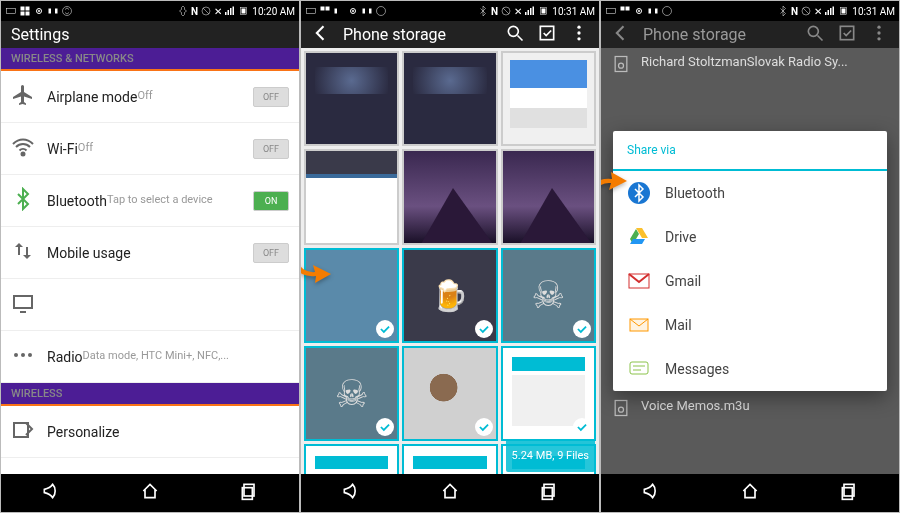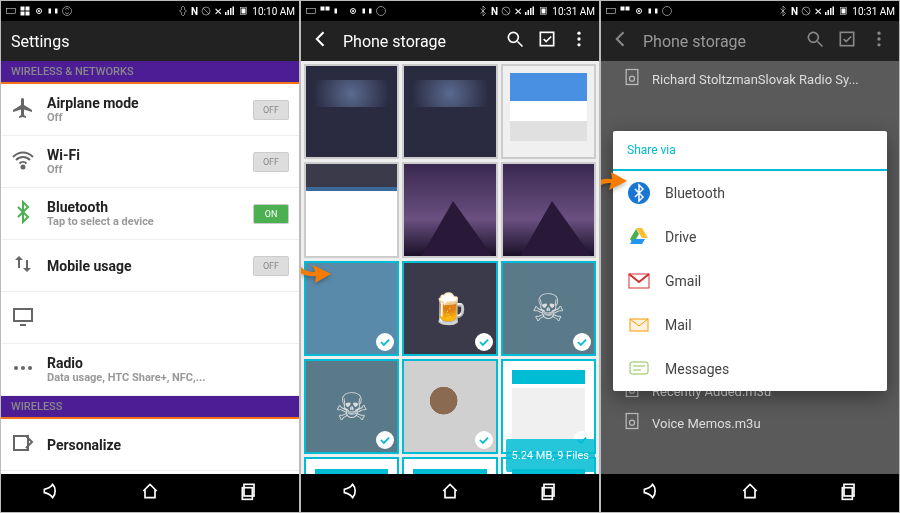--- a/index.html
+++ b/index.html
@@ -1,30 +1,30 @@
 <!DOCTYPE html>
 <html><head>
 <meta charset="utf-8">
 <style>
 *{box-sizing:border-box;margin:0;padding:0;}
 body{background:#fff;font-family:Roboto,Arial,sans-serif;width:900px;height:513px;display:flex;}
 .phone{width:300px;height:513px;border:1px solid #bbb;display:flex;flex-direction:column;position:relative;overflow:hidden;}
 .statusbar{height:20px;background:#000;color:#fff;display:flex;align-items:center;padding:0 4px;font-size:10px;gap:2px;}
 .statusbar .right{margin-left:auto;display:flex;align-items:center;gap:2px;}
 .statusbar svg{width:12px;height:12px;}
-.titlebar{height:40px;background:#222;color:#fff;display:flex;align-items:center;padding:0 10px;font-size:16px;gap:12px;}
+.titlebar{height:27px;background:#222;color:#fff;display:flex;align-items:center;padding:0 10px;font-size:16px;gap:12px;}
 .titlebar .spacer{flex:1;}
 .titlebar svg{width:20px;height:20px;}
 .titlebar .dim{color:#999;}
 .body{flex:1;background:#fff;overflow:hidden;}
 .section-head{background:#4c1d95;color:#888;font-size:11px;font-weight:500;padding:4px 10px;border-bottom:2px solid #f97316;}
 .row{display:flex;align-items:center;padding:8px 10px;gap:12px;border-bottom:1px solid #eee;min-height:52px;}
 .row .icon{width:24px;color:#666;flex-shrink:0;}
 .row .icon.bt{color:#4CAF50;}
-.row .txt{flex:1;display:flex;flex-direction:column;font-weight:bold;}
+.row .txt{flex:1;display:flex;flex-direction:row;}
 .row .title{font-size:14px;color:#222;}
 .row .sub{font-size:11px;color:#999;}
 .toggle{width:36px;height:20px;background:#ddd;border-radius:2px;display:flex;align-items:center;justify-content:center;font-size:9px;color:#888;border:1px solid #ccc;}
 .toggle.on{background:#4CAF50;color:#fff;}
 .navbar{height:38px;background:#000;display:flex;align-items:center;justify-content:space-around;color:#fff;}
 .navbar svg{width:20px;height:20px;}
 
 .grid3{display:grid;grid-template-columns:repeat(3,1fr);gap:3px;padding:3px;background:#eee;}
 .thumb{position:relative;aspect-ratio:1/1;background:#ccc;overflow:hidden;border:2px solid transparent;}
 .thumb.sel{border-color:#00bcd4;}
@@ -43,21 +43,21 @@
 .prof{background:#d0d0d0;height:100%;position:relative;}
 .prof::before{content:"";position:absolute;inset:15%;background:radial-gradient(circle at 40% 40%,#8a6a50 25%,#d0d0d0 26%);}
 .bluebox{background:#5a8aaa;height:100%;}
 .whitebox{background:#fff;height:100%;position:relative;}
 .whitebox::before{content:"";position:absolute;top:10%;left:10%;right:10%;height:15%;background:#00bcd4;}
 .whitebox::after{content:"";position:absolute;top:30%;left:10%;right:10%;bottom:15%;background:#f0f0f0;}
 .beer{background:#3a3a4a;display:flex;align-items:center;justify-content:center;height:100%;}
 .beer::before{content:"🍺";font-size:30px;}
 .igram{background:#fff;height:100%;}
 .igram::before{content:"";display:block;height:25%;background:#3a3a4a;border-bottom:4px solid #3a6a9a;}
-.file-row{display:flex;align-items:flex-end;gap:10px;padding:6px 21px;color:#ddd;font-size:13px;}
+.file-row{display:flex;align-items:flex-start;gap:10px;padding:6px 10px;color:#ddd;font-size:13px;}
 .file-row svg{width:20px;height:20px;}
 .dialog{position:absolute;top:130px;left:12px;right:12px;background:#fff;border-radius:2px;box-shadow:0 6px 20px rgba(0,0,0,.4);}
 .dlg-title{color:#00bcd4;font-size:12px;padding:12px 14px;border-bottom:2px solid #00bcd4;}
 .dlg-row{display:flex;align-items:center;gap:14px;padding:10px 14px;font-size:14px;color:#444;}
 .dlg-row .dicon{width:24px;display:flex;align-items:center;justify-content:center;}
 
 .arrow{position:absolute;width:50px;height:45px;z-index:20;}
 .arrow svg{width:100%;height:100%;filter:drop-shadow(0 2px 2px rgba(0,0,0,.3));}
 </style>
 </head>
@@ -96,21 +96,21 @@
           <line x1="6" y1="6" x2="18" y2="18" stroke="#fff"></line>
         </svg>
       <span>✕</span>
       <svg viewBox="0 0 24 24" fill="#fff">
           <path d="M2 20h3v-6H2zm5 0h3V10H7zm5 0h3V6h-3zm5 0h3V3h-3z"></path>
         </svg>
       <svg viewBox="0 0 24 24" fill="#fff">
           <rect x="5" y="5" width="12" height="14" stroke="#fff" fill="none"></rect>
           <rect x="7" y="7" width="8" height="10" fill="#fff"></rect>
         </svg>
-      <span>10:10 AM</span>
+      <span>10:20 AM</span>
     </div>
   </div>
   <div class="titlebar">
     <span>Settings</span>
   </div>
   <div class="body">
     <div class="section-head">WIRELESS &amp; NETWORKS</div>
 
     <div class="row">
       <span class="icon"><svg viewBox="0 0 24 24" fill="currentColor">
@@ -164,21 +164,21 @@
     </div>
 
     <div class="row">
       <span class="icon"><svg viewBox="0 0 24 24" fill="currentColor">
             <circle cx="5" cy="12" r="2"></circle>
             <circle cx="12" cy="12" r="2"></circle>
             <circle cx="19" cy="12" r="2"></circle>
           </svg></span>
       <div class="txt">
           <span class="title">Radio</span>
-          <span class="sub">Data usage, HTC Share+, NFC,...</span>
+          <span class="sub">Data mode, HTC Mini+, NFC,...</span>
         </div>
     </div>
 
     <div class="section-head">WIRELESS</div>
 
     <div class="row">
       <span class="icon"><svg viewBox="0 0 24 24" fill="none" stroke="currentColor" stroke-width="2">
             <rect x="3" y="5" width="14" height="14"></rect>
             <path d="M15 5l6 6-6 6"></path>
           </svg></span>

